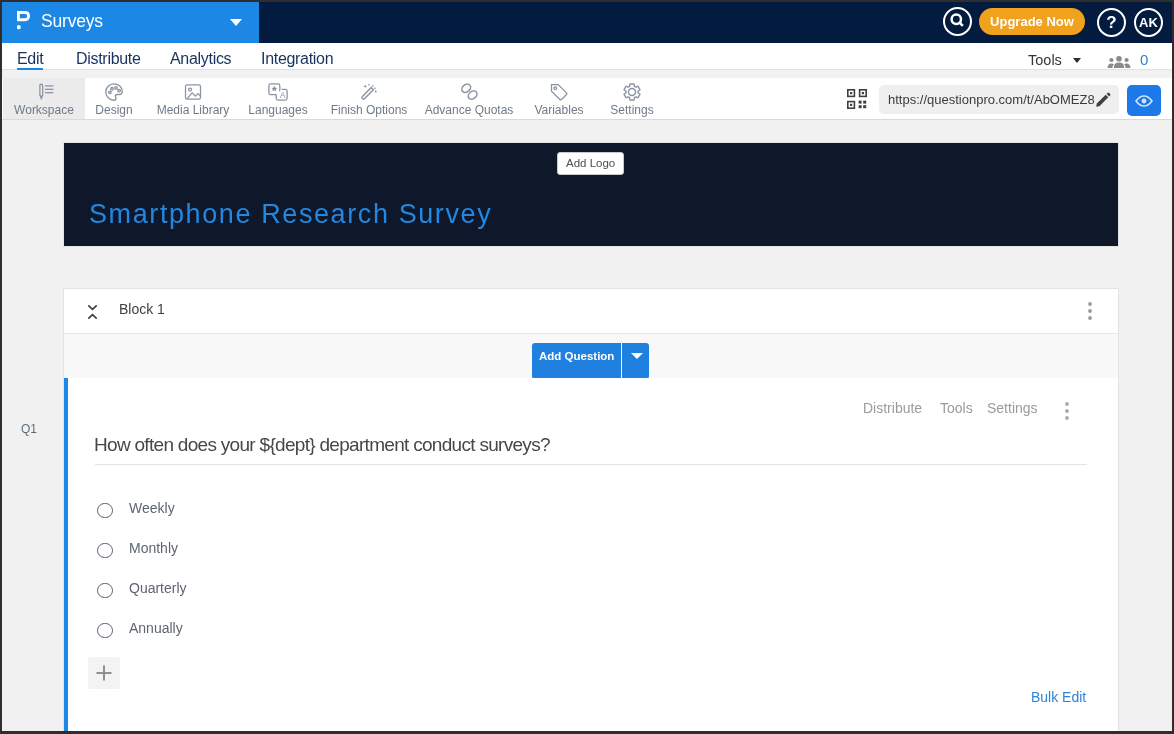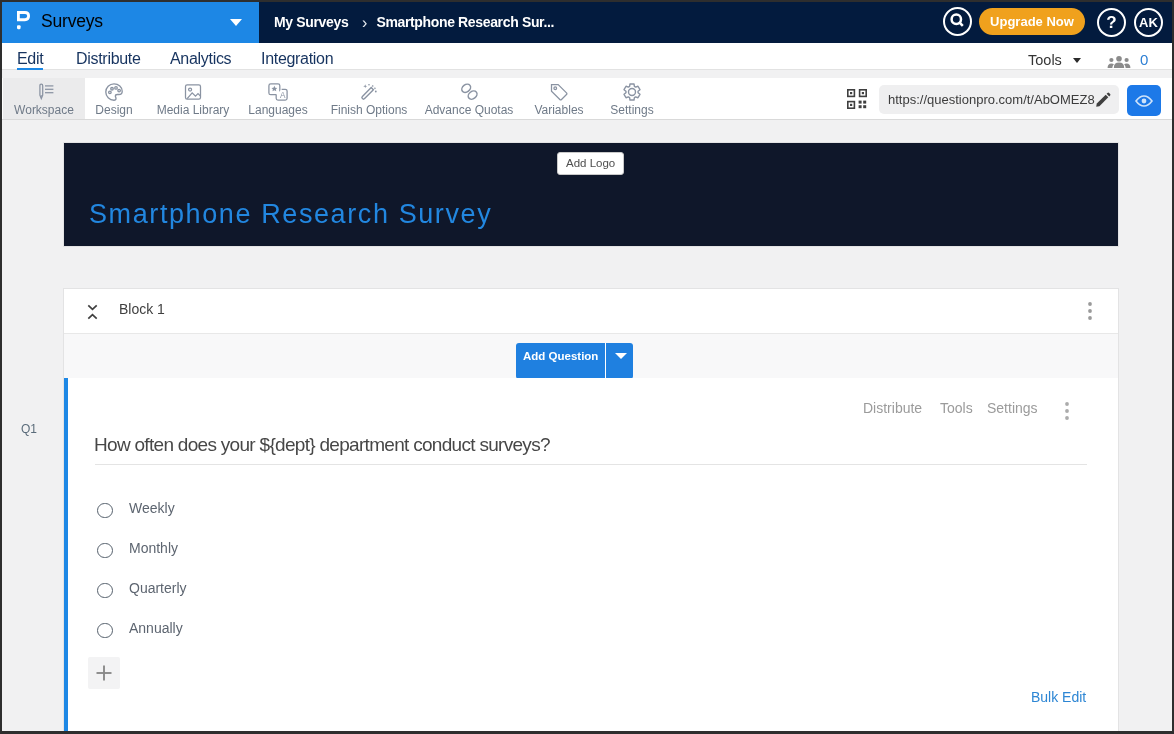--- a/index.html
+++ b/index.html
@@ -3,21 +3,21 @@
 <meta charset="utf-8">
 <style>
 * { margin:0; padding:0; box-sizing:border-box; }
 html,body { width:1174px; height:734px; }
 body { font-family:"Liberation Sans", sans-serif; }
 #app { position:relative; width:1174px; height:734px; border:2px solid #2e2e2e; border-bottom-width:3px; background:#f1f1f2; overflow:hidden; }
 
 #nav { position:absolute; left:0; top:0; width:1170px; height:41px; background:#031b3e; }
 #nav .brand { position:absolute; left:0; top:0; width:257px; height:41px; background:#1d87e5; }
 #nav .brand svg.plogo { position:absolute; left:15px; top:8.5px; }
-#nav .brand .t { position:absolute; left:39px; top:9px; font-size:17.5px; color:#000000; font-weight:500; letter-spacing:-0.2px; }
+#nav .brand .t { position:absolute; left:39px; top:9px; font-size:17.5px; color:#ffffff; font-weight:500; letter-spacing:-0.2px; }
 #nav .brand .caret { position:absolute; left:228px; top:17px; width:0; height:0; border-left:6px solid transparent; border-right:6px solid transparent; border-top:7px solid #fff; }
 #nav .crumb { position:absolute; left:272px; top:12px; color:#fff; font-size:14px; font-weight:700; letter-spacing:-0.35px; white-space:nowrap; }
 #nav .crumb .sep { display:inline-block; margin:0 6px 0 10px; font-weight:400; font-size:16px; color:#e8ecf2; vertical-align:-1px; }
 .circ { position:absolute; border:2px solid #fff; border-radius:50%; color:#fff; text-align:center; }
 #srch { left:941px; top:5px; width:29px; height:29px; }
 #upg { position:absolute; left:977px; top:6px; width:106px; height:27px; background:#f0a11d; border-radius:14px; color:#fff; font-size:13px; font-weight:700; text-align:center; line-height:27px; }
 #qm { left:1095px; top:6px; width:29px; height:29px; font-size:17px; font-weight:700; line-height:25px; }
 #ak { left:1132px; top:6px; width:29px; height:29px; font-size:13px; font-weight:700; line-height:25px; letter-spacing:0.2px; }
 
 #tabs { position:absolute; left:0; top:41px; width:1170px; height:27px; background:#fff; border-bottom:1px solid #e2e2e2; }
@@ -41,21 +41,21 @@
 
 #hdrcard { position:absolute; left:61px; top:140px; width:1056px; height:105px; background:#0f172a; border:1px solid #e3e3e4; }
 #addlogo { position:absolute; left:493px; top:9px; height:23px; padding:0 8px; background:#fff; border:1px solid #c9c9c9; border-radius:3px; font-size:11.5px; color:#4f4f4f; line-height:21px; }
 #stitle { position:absolute; left:25px; top:56px; font-size:27px; color:#2287e0; letter-spacing:1.6px; }
 #blkcard { position:absolute; left:61px; top:266px; width:1056px; height:456px; background:#fff; border:1px solid #e3e3e4;margin-top:20px; }
 #blkhead { position:relative; height:45px; border-bottom:1px solid #e8e8e8; }
 #colps { position:absolute; left:23px; top:15px; }
 #blkname { position:absolute; left:55px; top:12px; font-size:14px; color:#3f3f3f; }
 #blkdots { position:absolute; right:26px; top:13px; }
 #addqrow { position:relative; height:44px; background:#f8f8f9; }
-#addqbtn { position:absolute; left:452px; top:9px; height:36px; display:flex; }
+#addqbtn { position:absolute; left:468px; top:9px; height:36px; display:flex; }
 #addqbtn .m { background:#1f80e0; color:#fff; font-size:11.5px; font-weight:700; line-height:26px; padding:0 7px; border-radius:3px 0 0 3px; }
 #addqbtn .s { width:28px; background:#1f80e0; border-left:1px solid #fff; border-radius:0 3px 3px 0; position:relative; }
 #addqbtn .s:after { content:""; position:absolute; left:9px; top:10px; border-left:6px solid transparent; border-right:6px solid transparent; border-top:6px solid #fff; }
 #qcard { position:relative; height:365px; background:#fff; border-left:4px solid #1e88e5; }
 #qmenu { position:absolute; left:0; top:0; width:100%; height:0; font-size:14px; color:#9b9b9b; }
 #qmenu span { position:absolute; top:22px; }
 #qmenu svg { position:absolute; left:997px; top:24px; }
 #qtext { position:absolute; left:26px; top:56px; font-size:19px; color:#474747; letter-spacing:-0.7px; }
 #qline { position:absolute; left:27px; top:86px; width:992px; border-top:1px solid #e4e4e4; }
 .opt { position:absolute; left:29px; }
@@ -72,21 +72,20 @@
 
   <div id="nav">
     <div class="brand">
       <svg class="plogo" width="13" height="19" viewBox="0 0 13 19">
         <path fill-rule="evenodd" d="M0,0 H7.9 Q13,0 13,5.1 Q13,10.2 7.9,10.2 H0 Z M2.8,2.9 H8.1 Q10.2,3 10.2,5.1 Q10.2,7.2 8.1,7.3 H2.8 Z" fill="#fff"></path>
         <rect x="0" y="14.2" width="3.6" height="4" rx="1.1" fill="#fff"></rect>
       </svg>
       <span class="t">Surveys</span>
       <span class="caret"></span>
     </div>
-    <div class="crumb">My Surveys <span class="sep">›</span> Smartphone Research Sur...</div>
     <div class="circ" id="srch">
       <svg width="25" height="25" viewBox="0 0 25 25" style="margin-top:0px">
         <circle cx="11.3" cy="10.3" r="4.7" fill="none" stroke="#fff" stroke-width="2.5"></circle>
         <line x1="14.6" y1="13.6" x2="17.8" y2="16.8" stroke="#fff" stroke-width="2.6"></line>
       </svg>
     </div>
     <div id="upg">Upgrade Now</div>
     <div class="circ" id="qm">?</div>
     <div class="circ" id="ak">AK</div>
   </div>

